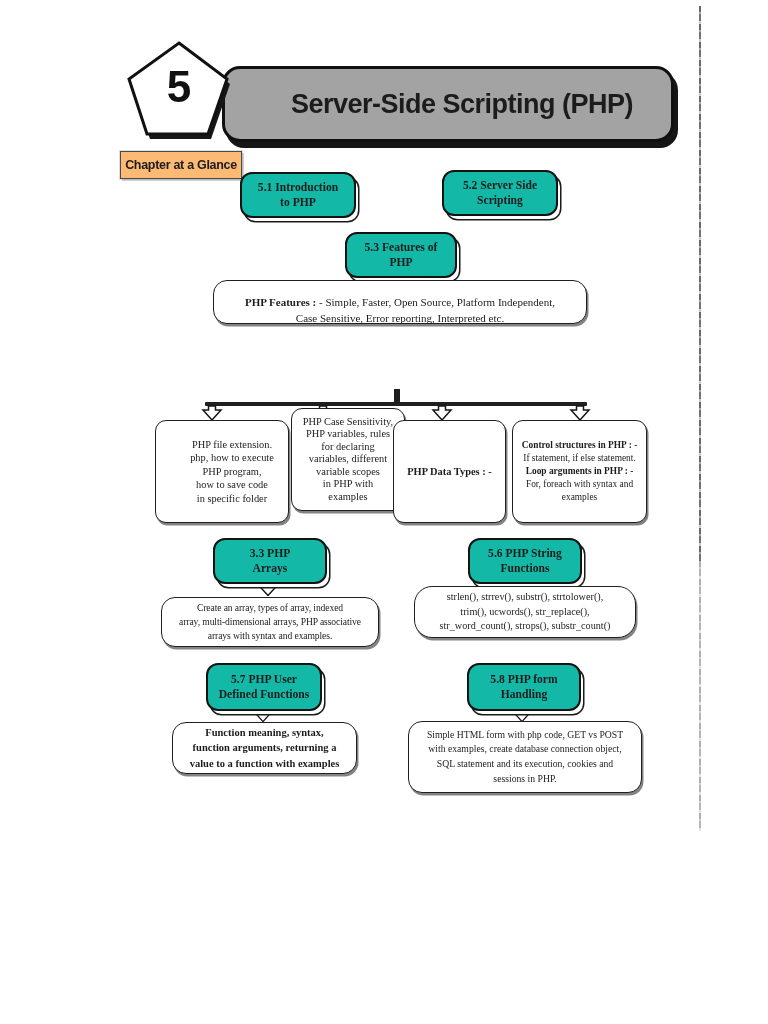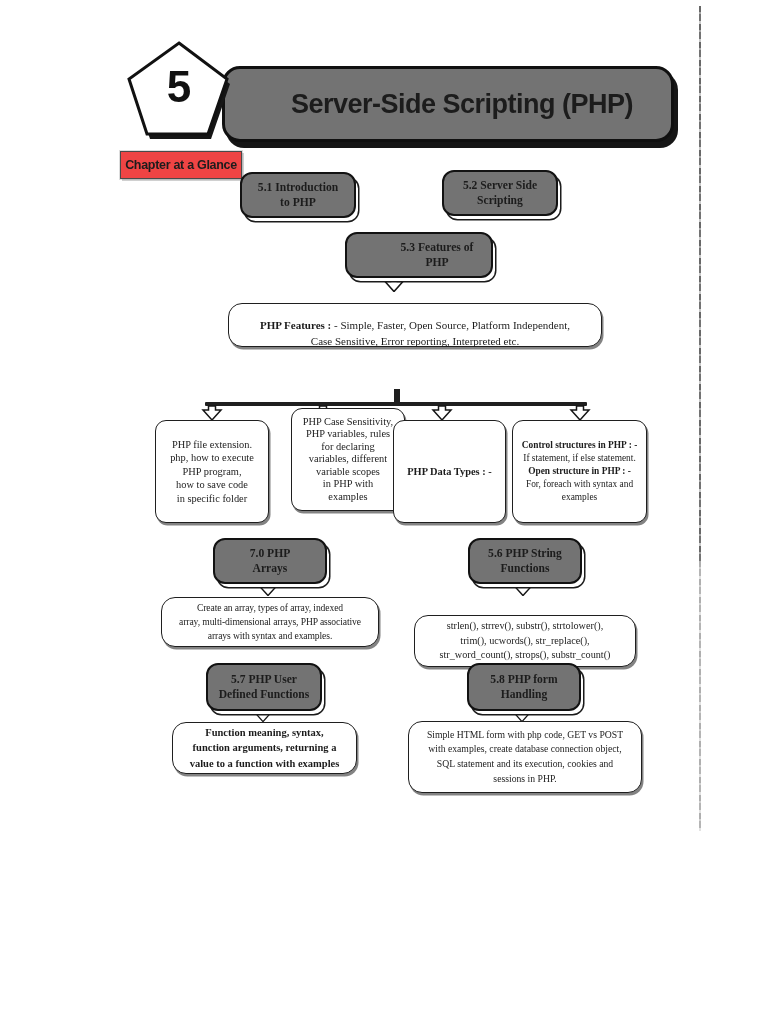--- a/index.html
+++ b/index.html
@@ -4,31 +4,31 @@
 <style>
   html,body{margin:0;padding:0;background:#e8e8e8;}
   #page{position:relative;width:768px;height:1024px;background:#ffffff;overflow:hidden;
         font-family:"Liberation Serif", serif;color:#1c1c1c;}
   .abs{position:absolute;}
   .pre{white-space:pre-line;}
   .b{font-weight:bold;}
 
   
   #banner{left:222px;top:66px;width:446px;height:70px;border:3px solid #101010;border-radius:18px;
-          background:#737373;box-shadow:4px 6px 0 #161616;display:flex;align-items:center;justify-content:center;z-index:2;}
+          background:#a3a3a3;box-shadow:4px 6px 0 #161616;display:flex;align-items:center;justify-content:center;z-index:2;}
   #banner .title{font-family:"Liberation Sans", sans-serif;font-weight:700;font-size:27px;letter-spacing:-0.5px;padding-left:28px;}
   #pentagon{left:124px;top:40px;width:110px;height:102px;z-index:3;}
   #chapnum{left:124px;top:52px;width:110px;height:70px;z-index:4;display:flex;align-items:center;justify-content:center;
            font-family:"Liberation Sans", sans-serif;font-weight:700;font-size:44px;color:#111;}
   #badge{left:120px;top:151px;width:120px;height:26px;border:1.5px solid #4a4a4a;box-shadow:2px 2px 0 rgba(120,120,120,.35), 0 0 0 1px rgba(170,170,170,.4);
-         display:flex;align-items:center;justify-content:center;background:#ef4444;
+         display:flex;align-items:center;justify-content:center;background:#fdba74;
          font-family:"Liberation Sans", sans-serif;font-weight:700;font-size:12.5px;letter-spacing:-0.3px;}
 
   
-  .node{background:#737373;border:2px solid #121212;border-radius:12px;
+  .node{background:#14b8a6;border:2px solid #121212;border-radius:12px;
         box-shadow:3.5px 4.5px 0 -1.5px #ffffff, 3.5px 4.5px 0 0 #1b1b1b;
         display:flex;align-items:center;justify-content:center;text-align:center;
         font-weight:bold;font-size:11.6px;line-height:1.32;z-index:2;}
 
   
   .detail{background:#fff;border:1.8px solid #1f1f1f;border-radius:14px;
           box-shadow:1.5px 2.5px 0 rgba(30,30,30,.55);
           display:flex;flex-direction:column;align-items:center;justify-content:center;
           text-align:center;z-index:2;}
 
@@ -55,79 +55,79 @@
     <polygon points="55,3 103,39 84,94 23,94 5,39" fill="#ffffff" stroke="#111111" stroke-width="3"></polygon>
   </svg>
   <div class="abs" id="chapnum">5</div>
   <div class="abs" id="badge">Chapter at a Glance</div>
 
   <div class="abs node pre" style="left:240px;top:172px;width:112px;height:42px;">5.1  Introduction
 to PHP</div>
   <div class="abs node pre" style="left:442px;top:170px;width:112px;height:42px;">5.2  Server Side
 Scripting</div>
 
-  <div class="abs node pre" style="left:345px;top:232px;width:108px;height:42px;padding-left:36px;">5.3  Features of
+  <div class="abs node pre" style="left:345px;top:232px;width:108px;height:42px;">5.3  Features of
 PHP</div>
   <svg class="abs" style="left:384px;top:274px;" width="20" height="18" viewBox="0 0 20 18">
     <path d="M6.5,0 L13.5,0 L13.5,7.5 L19,7.5 L10,17.5 L1,7.5 L6.5,7.5 Z" fill="#ffffff" stroke="#161616" stroke-width="1.6"></path>
   </svg>
-  <div class="abs detail pre" style="left:213px;top:303px;width:372px;height:42px;font-size:11px;line-height:1.5;margin-left:15px;">
+  <div class="abs detail pre" style="left:213px;top:280px;width:372px;height:42px;font-size:11px;line-height:1.5;">
     <div class="pre" style="padding:0 12px;">
       <span class="b">PHP Features : </span><span>- Simple, Faster, Open Source, Platform Independent,
 Case Sensitive, Error reporting, Interpreted etc.</span>
     </div>
   </div>
 
   <svg class="abs" style="left:200px;top:389px;" width="392" height="32" viewBox="0 0 392 32">
     <rect x="194" y="0" width="6" height="14" fill="#1f1f1f"></rect>
     <rect x="5" y="13" width="382" height="4" rx="1" fill="#1f1f1f"></rect>
     <path d="M8.5,17 L8.5,21 L3,21 L12,31 L21,21 L15.5,21 L15.5,17 Z" fill="#ffffff" stroke="#161616" stroke-width="1.5"></path>
     <path d="M119.5,17 L119.5,21 L114,21 L123,31 L132,21 L126.5,21 L126.5,17 Z" fill="#ffffff" stroke="#161616" stroke-width="1.5"></path>
     <path d="M238.5,17 L238.5,21 L233,21 L242,31 L251,21 L245.5,21 L245.5,17 Z" fill="#ffffff" stroke="#161616" stroke-width="1.5"></path>
     <path d="M376.5,17 L376.5,21 L371,21 L380,31 L389,21 L383.5,21 L383.5,17 Z" fill="#ffffff" stroke="#161616" stroke-width="1.5"></path>
   </svg>
 
-  <div class="abs detail fb pre" style="left:155px;top:420px;width:112px;height:101px;">PHP file extension.
+  <div class="abs detail fb pre" style="left:155px;top:420px;width:112px;height:101px;padding-left:20px;">PHP file extension.
 php, how to execute
 PHP program,
 how to save code
 in specific folder</div>
   <div class="abs detail fb fb2 pre" style="left:275px;top:408px;width:112px;height:101px;margin-left:16px;">PHP Case Sensitivity,
 PHP variables, rules
 for declaring
 variables, different
 variable scopes
 in PHP with
 examples</div>
   <div class="abs detail fb" style="left:393px;top:420px;width:111px;height:101px;">
     <span class="b">PHP Data Types : -</span>
   </div>
   <div class="abs detail fb fb4" style="left:512px;top:420px;width:133px;height:101px;">
     <span class="b">Control structures in PHP : -</span>
     <span>If statement, if else statement.</span>
-    <span class="b">Open structure in PHP : -</span>
+    <span class="b">Loop arguments in PHP : -</span>
     <span class="pre">For, foreach with syntax and
 examples</span>
   </div>
 
-  <div class="abs node pre" style="left:213px;top:538px;width:110px;height:42px;">7.0 PHP
+  <div class="abs node pre" style="left:213px;top:538px;width:110px;height:42px;">3.3 PHP
 Arrays</div>
   <svg class="abs" style="left:258px;top:580px;" width="20" height="16" viewBox="0 0 20 18">
     <path d="M6.5,0 L13.5,0 L13.5,7.5 L19,7.5 L10,17.5 L1,7.5 L6.5,7.5 Z" fill="#ffffff" stroke="#161616" stroke-width="1.6"></path>
   </svg>
   <div class="abs detail pre" style="left:161px;top:597px;width:216px;height:48px;font-size:9.6px;line-height:1.45;letter-spacing:-0.1px;">Create an array, types of array, indexed
 array, multi-dimensional arrays, PHP associative
 arrays with syntax and examples.</div>
 
   <div class="abs node pre" style="left:468px;top:538px;width:110px;height:42px;">5.6 PHP String
 Functions</div>
   <svg class="abs" style="left:513px;top:580px;" width="20" height="16" viewBox="0 0 20 18">
     <path d="M6.5,0 L13.5,0 L13.5,7.5 L19,7.5 L10,17.5 L1,7.5 L6.5,7.5 Z" fill="#ffffff" stroke="#161616" stroke-width="1.6"></path>
   </svg>
-  <div class="abs detail pre" style="left:414px;top:615px;width:220px;height:50px;font-size:10.2px;line-height:1.45;">strlen(), strrev(), substr(), strtolower(),
+  <div class="abs detail pre" style="left:414px;top:586px;width:220px;height:50px;font-size:10.2px;line-height:1.45;border-radius:18px;">strlen(), strrev(), substr(), strtolower(),
 trim(), ucwords(), str_replace(),
 str_word_count(), strops(), substr_count()</div>
 
   <div class="abs node pre" style="left:206px;top:663px;width:112px;height:44px;">5.7  PHP User
 Defined Functions</div>
   <svg class="abs" style="left:253px;top:707px;" width="20" height="15" viewBox="0 0 20 18">
     <path d="M6.5,0 L13.5,0 L13.5,7.5 L19,7.5 L10,17.5 L1,7.5 L6.5,7.5 Z" fill="#ffffff" stroke="#161616" stroke-width="1.6"></path>
   </svg>
   <div class="abs detail pre" style="left:172px;top:722px;width:183px;height:50px;font-size:10.5px;line-height:1.45;font-weight:bold;">Function meaning, syntax,
 function arguments, returning a

